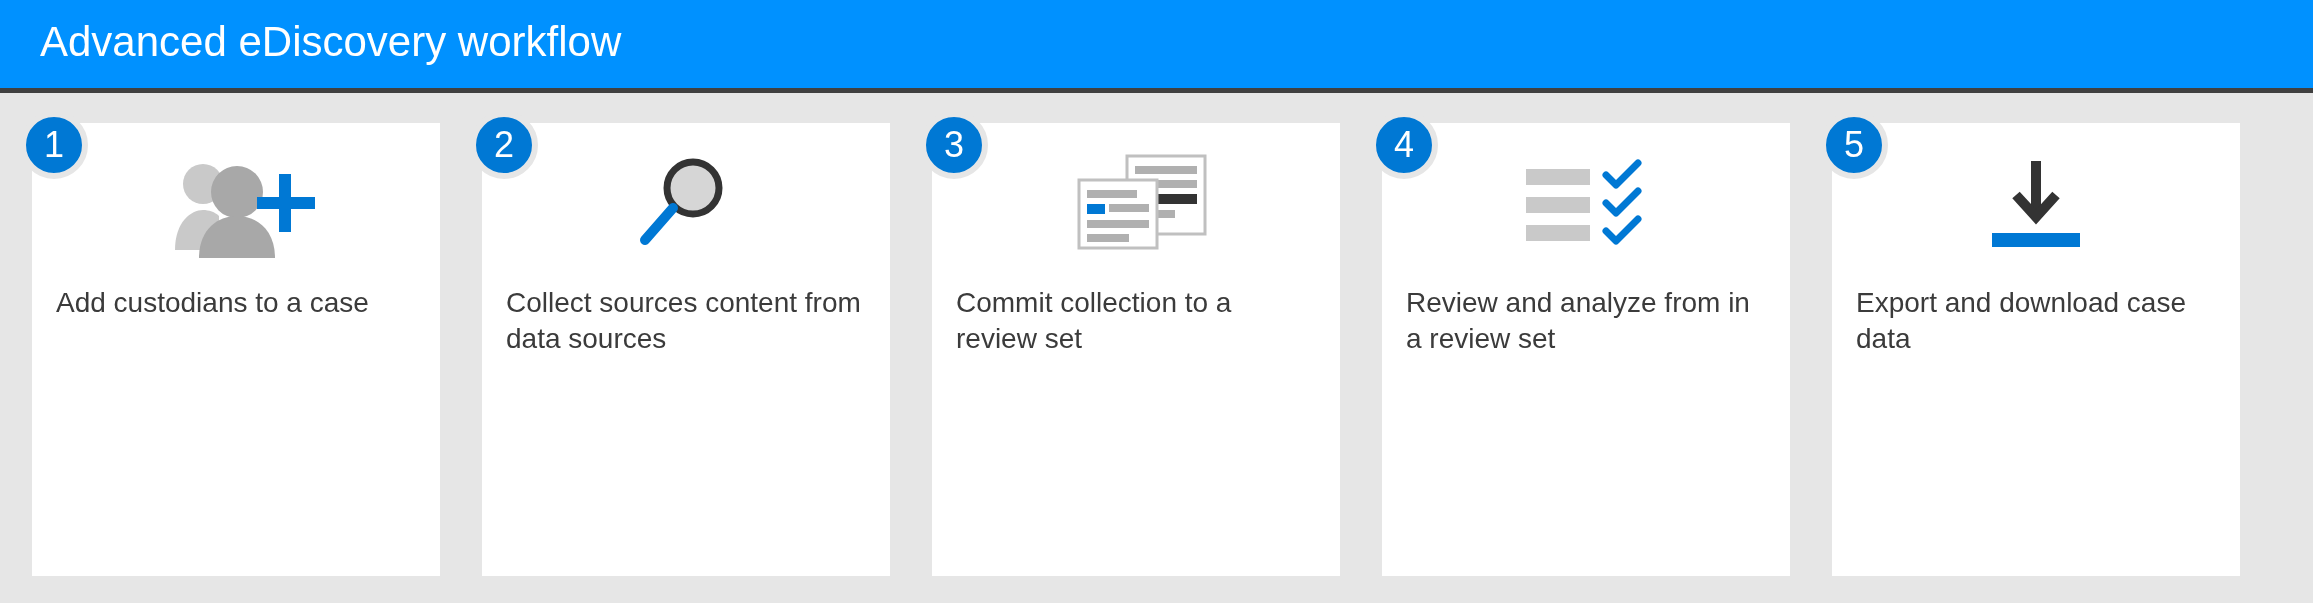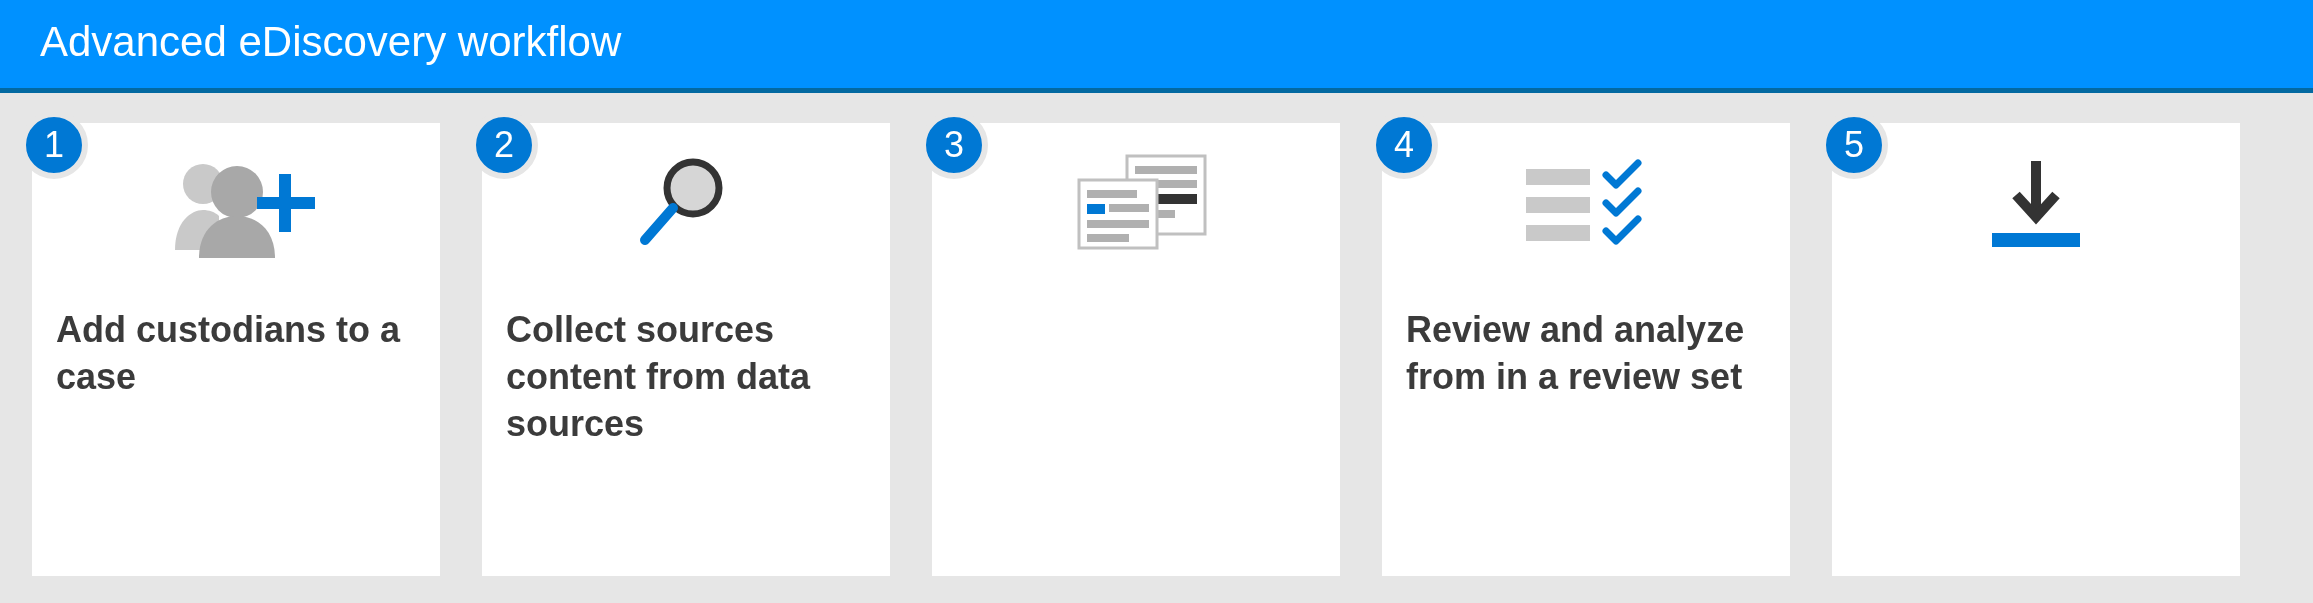--- a/index.html
+++ b/index.html
@@ -20,21 +20,21 @@
     width: 2313px;
     height: 603px;
     overflow: hidden;
   }
   .header {
     background: var(--header-blue);
     color: #fff;
     font-size: 42px;
     font-weight: 400;
     padding: 18px 40px 22px 40px;
-    border-bottom: 5px solid #0369a1;
+    border-bottom: 5px solid #404040;
   }
   .steps {
     display: flex;
     gap: 42px;
     padding: 30px 32px 0 32px;
   }
   .card {
     position: relative;
     background: var(--card-bg);
     width: 408px;
@@ -61,25 +61,25 @@
   }
   .icon-area {
     height: 120px;
     display: flex;
     align-items: center;
     justify-content: center;
     margin-top: 2px;
   }
   .icon-area svg { display: block; }
   .label {
-    margin-top: 42px;
-    font-size: 36px;
+    margin-top: 20px;
+    font-size: 28px;
     line-height: 1.3;
     color: var(--text);
-    font-weight: 700;
+    font-weight: 400;
   }
 </style>
 </head>
 <body>
 
 <div class="header">
   <span>Advanced eDiscovery workflow</span>
 </div>
 
 <div class="steps">
@@ -131,20 +131,21 @@
         <rect x="74" y="60" width="40" height="8" fill="#b0b0b0"></rect>
 
         <rect x="18" y="30" width="78" height="68" fill="#fff" stroke="#c0c0c0" stroke-width="3"></rect>
         <rect x="26" y="40" width="50" height="8" fill="#b0b0b0"></rect>
         <rect x="26" y="54" width="18" height="10" fill="#0078d4"></rect>
         <rect x="48" y="54" width="40" height="8" fill="#b0b0b0"></rect>
         <rect x="26" y="70" width="62" height="8" fill="#b0b0b0"></rect>
         <rect x="26" y="84" width="42" height="8" fill="#b0b0b0"></rect>
       </svg>
     </div>
+    <div class="label">Commit collection to a review set</div>
   </div>
 
   <div class="card">
     <div class="badge">
       <span>4</span>
     </div>
     <div class="icon-area">
       <svg width="140" height="100" viewBox="0 0 140 100">
         <rect x="10" y="14" width="64" height="16" fill="#c9c9c9"></rect>
         <rect x="10" y="42" width="64" height="16" fill="#c9c9c9"></rect>
@@ -161,15 +162,16 @@
     <div class="badge">
       <span>5</span>
     </div>
     <div class="icon-area">
       <svg width="120" height="100" viewBox="0 0 120 100">
         <line x1="60" y1="6" x2="60" y2="58" stroke="#333" stroke-width="10"></line>
         <polyline points="40,40 60,62 80,40" fill="none" stroke="#333" stroke-width="10" stroke-linecap="butt" stroke-linejoin="miter"></polyline>
         <rect x="16" y="78" width="88" height="14" fill="#0078d4"></rect>
       </svg>
     </div>
+    <div class="label">Export and download case data</div>
   </div>
 
 </div>
 
 </body></html>

